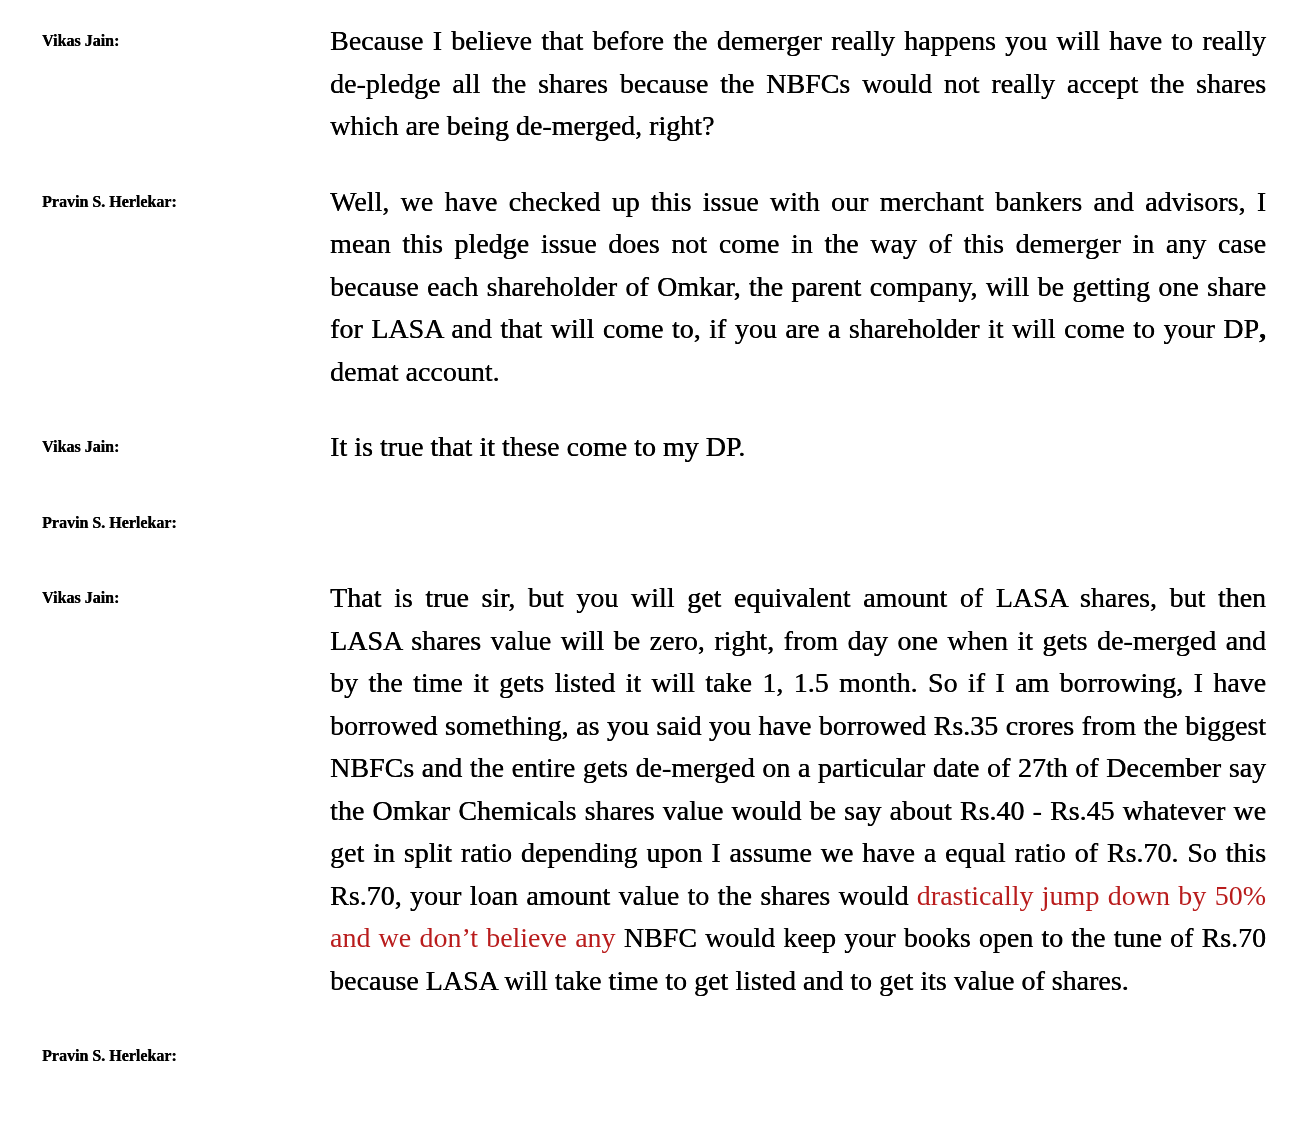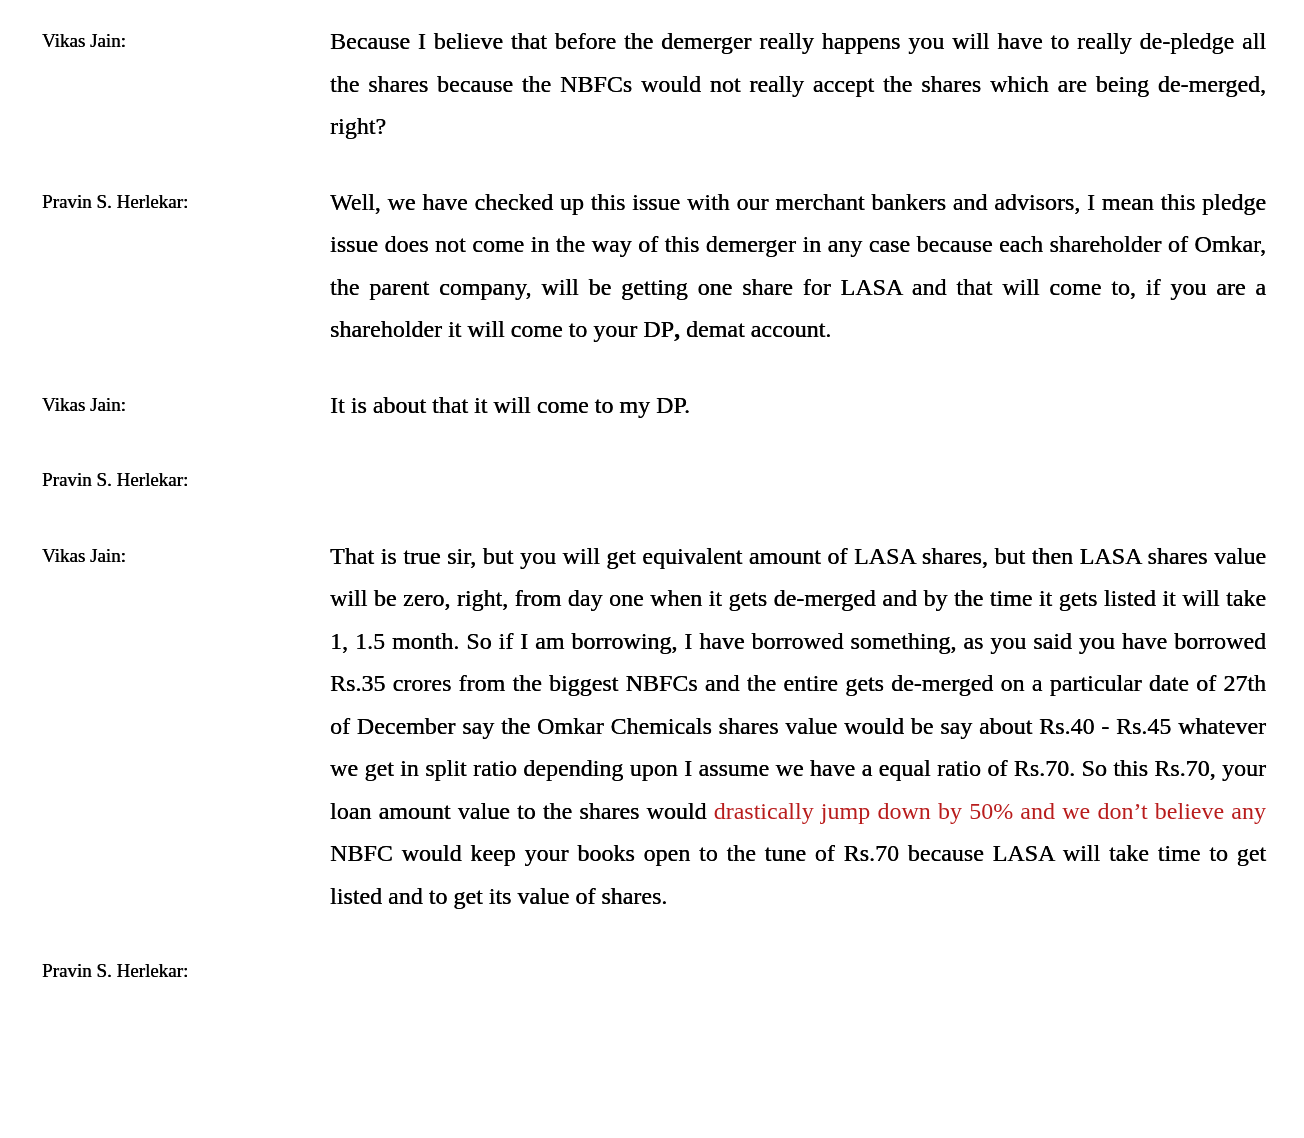--- a/index.html
+++ b/index.html
@@ -19,28 +19,28 @@
     width: 1304px;
     height: 1138px;
     padding: 20px 38px 0 42px;
   }
   .block {
     display: grid;
     grid-template-columns: 288px 1fr;
     margin-bottom: 33px;
   }
   .speaker {
-    font-weight: normal;
-    font-size: 19px;
+    font-weight: bold;
+    font-size: 16px;
     line-height: 42.5px;
     text-shadow: 0.35px 0 0 currentColor;
     white-space: nowrap;
   }
   .dialogue {
-    font-size: 24px;
+    font-size: 28px;
     line-height: 42.5px;
     text-align: justify;
     text-shadow: 0.35px 0 0 currentColor;
   }
   .seg-normal { }
   .seg-bold { font-weight: bold; }
   .seg-light {
     text-shadow: none;
     color: #b91c1c;
   }
@@ -53,21 +53,21 @@
       <div class="block">
         <div class="speaker">Vikas Jain:</div>
         <div class="dialogue"><span class="seg-normal">Because I believe that before the demerger really happens you will have to really de-pledge all the shares because the NBFCs would not really accept the shares which are being de-merged, right?</span></div>
       </div>
       <div class="block">
         <div class="speaker">Pravin S. Herlekar:</div>
         <div class="dialogue"><span class="seg-normal">Well, we have checked up this issue with our merchant bankers and advisors, I mean this pledge issue does not come in the way of this demerger in any case because each shareholder of Omkar, the parent company, will be getting one share for LASA and that will come to, if you are a shareholder it will come to your DP</span><span class="seg-bold">,</span><span class="seg-normal"> demat account.</span></div>
       </div>
       <div class="block">
         <div class="speaker">Vikas Jain:</div>
-        <div class="dialogue"><span class="seg-normal">It is about that it will come to my DP.</span></div>
+        <div class="dialogue"><span class="seg-normal">It is true that it these come to my DP.</span></div>
       </div>
       <div class="block">
         <div class="speaker">Pravin S. Herlekar:</div>
       </div>
       <div class="block">
         <div class="speaker">Vikas Jain:</div>
         <div class="dialogue"><span class="seg-normal">That is true sir, but you will get equivalent amount of LASA shares, but then LASA shares value will be zero, right, from day one when it gets de-merged and by the time it gets listed it will take 1, 1.5 month. So if I am borrowing, I have borrowed something, as you said you have borrowed Rs.35 crores from the biggest NBFCs and the entire gets de-merged on a particular date of 27th of December say the Omkar Chemicals shares value would be say about Rs.40 - Rs.45 whatever we get in split ratio depending upon I assume we have a equal ratio of Rs.70. So this Rs.70, your loan amount value to the shares would </span><span class="seg-light">drastically jump down by 50% and we don’t believe any</span><span class="seg-normal"> NBFC would keep your books open to the tune of Rs.70 because LASA will take time to get listed and to get its value of shares.</span></div>
       </div>
       <div class="block">
         <div class="speaker">Pravin S. Herlekar:</div>

